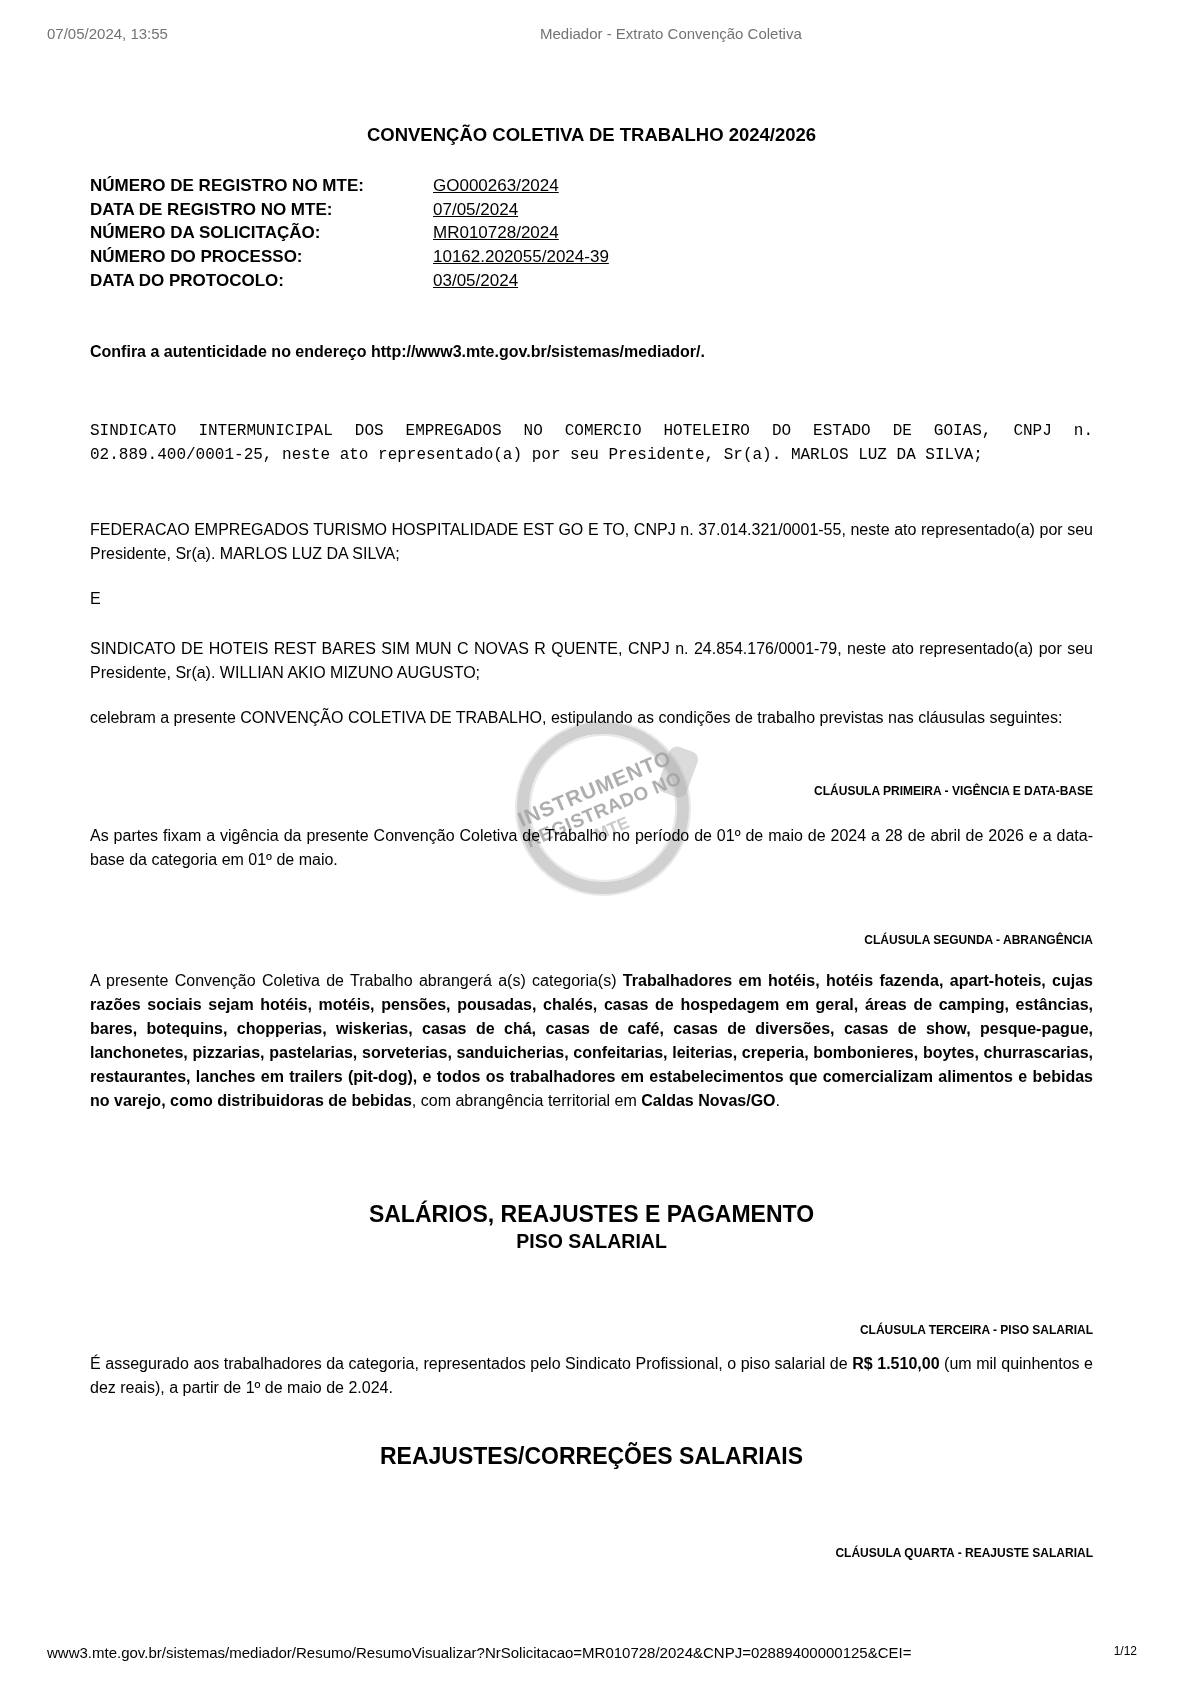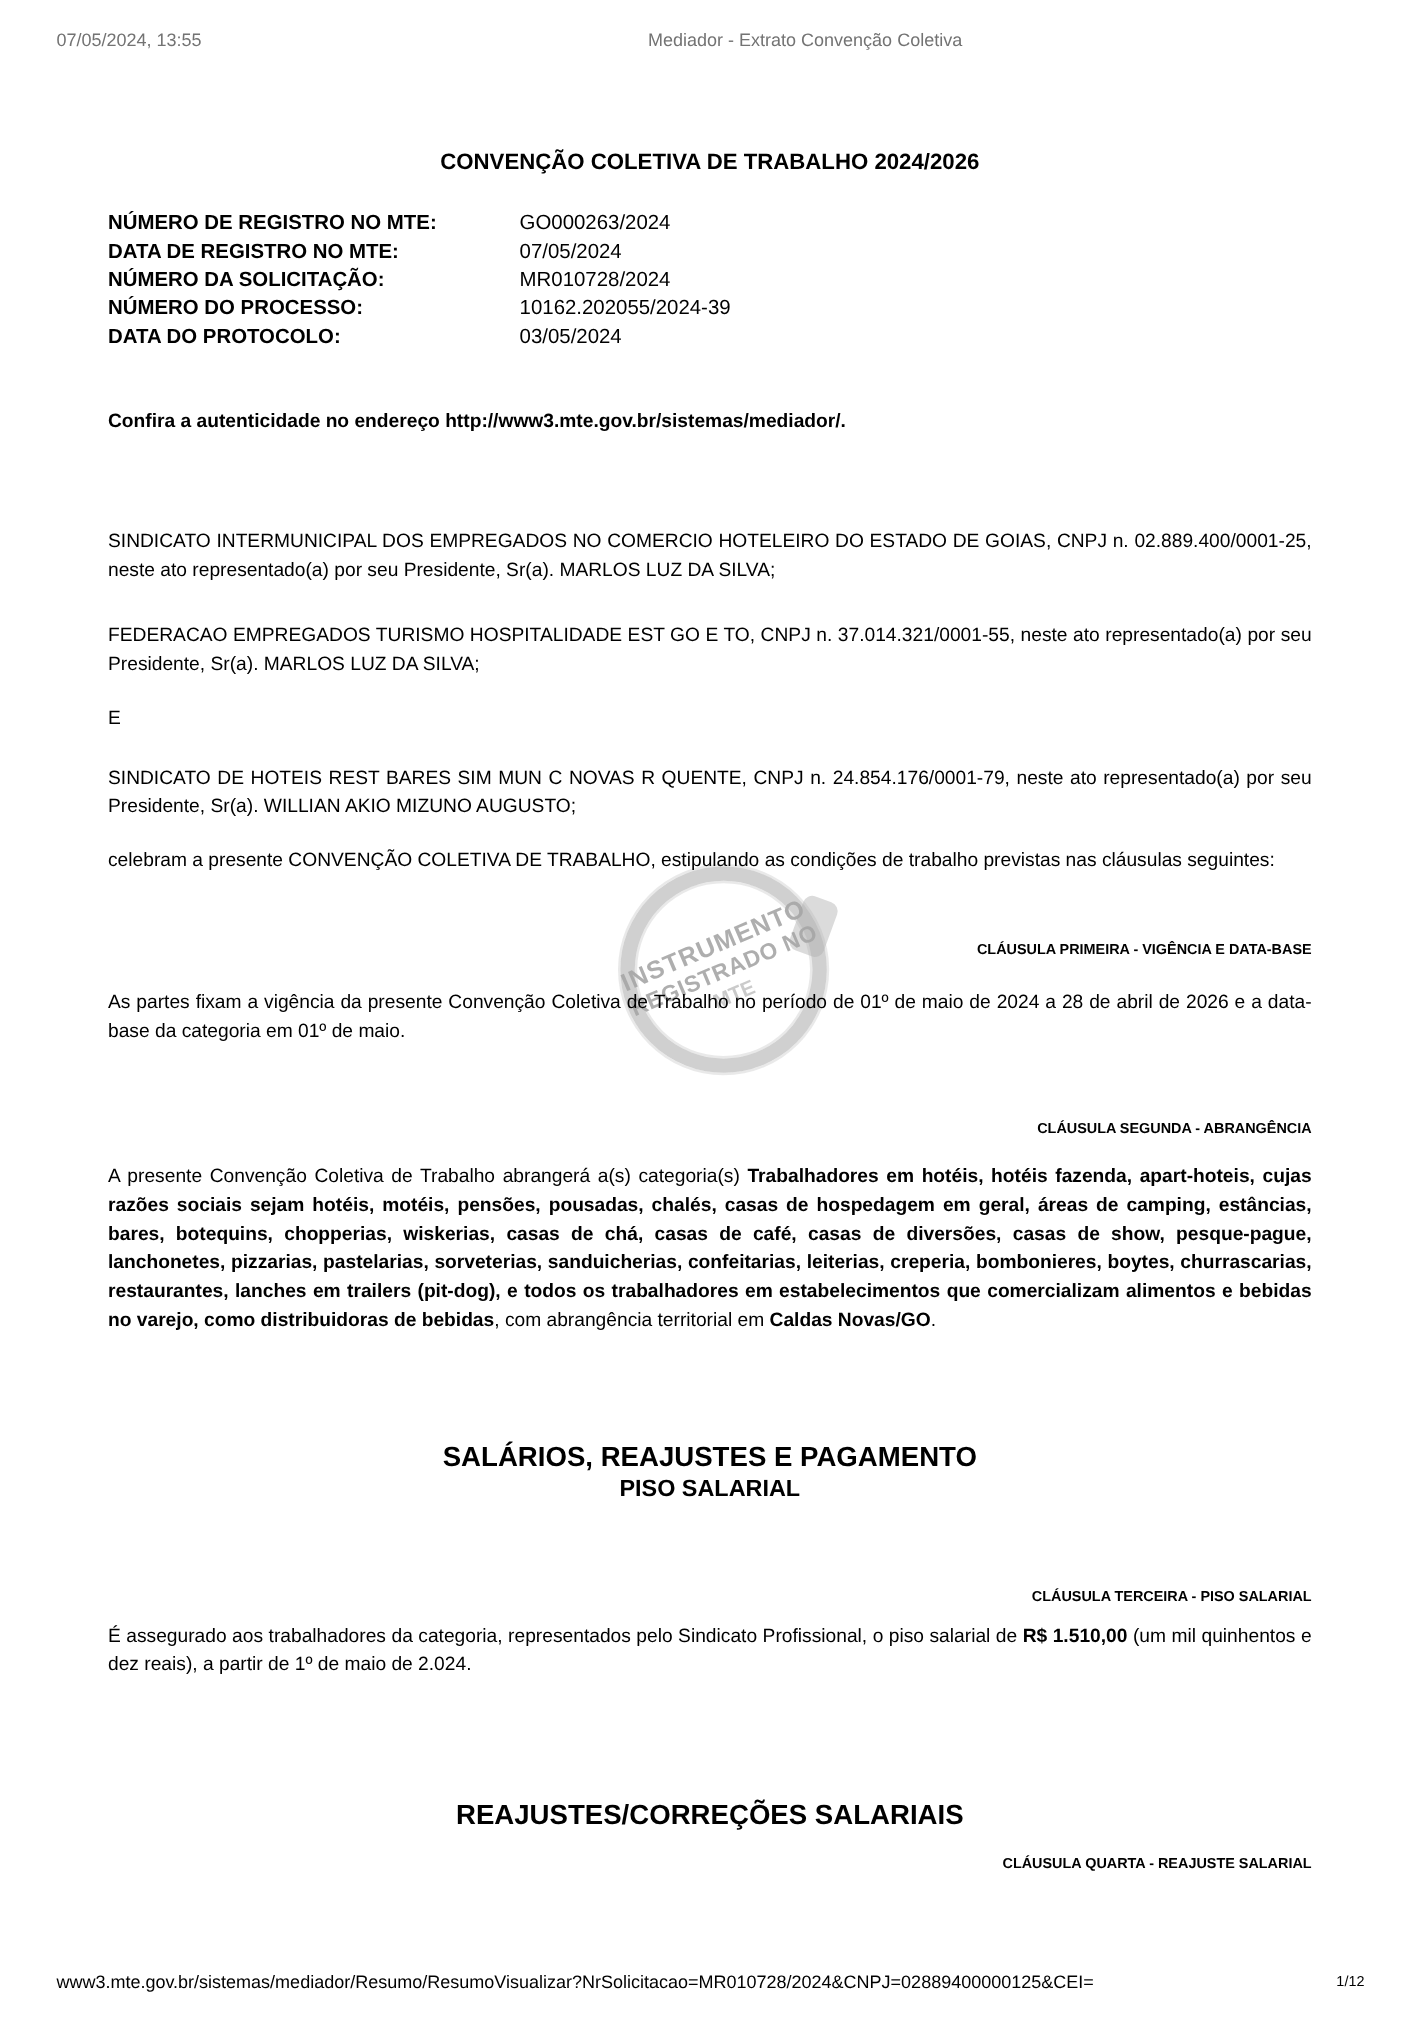--- a/index.html
+++ b/index.html
@@ -25,21 +25,21 @@
   
   .doc-title{font-size:18.5px;font-weight:bold;line-height:24px;}
   .clause-heading{font-size:12px;font-weight:bold;line-height:24px;text-align:right;}
   .section-title{font-size:23px;font-weight:bold;line-height:28px;}
   .section-subtitle{font-size:19.5px;font-weight:bold;line-height:24px;}
 
   
   .reg-block{font-size:17px;}
   .reg-row{height:23.7px;line-height:23.7px;white-space:nowrap;}
   .reg-label{display:inline-block;width:343px;font-weight:bold;}
-  .reg-value{display:inline-block;}
+  .reg-value{display:inline-block;text-decoration:underline;}
 
   
   .stamp{left:517px;top:722px;width:172px;height:172px;z-index:0;}
   .stamp-ring{
     position:absolute;inset:0;border-radius:50%;
     border:12px solid rgba(176,176,176,0.60);
     box-shadow:0 0 0 2px rgba(176,176,176,0.28), inset 0 0 0 2px rgba(176,176,176,0.28);
   }
   .stamp-flag{
     position:absolute;right:-4px;top:26px;width:30px;height:48px;
@@ -91,39 +91,39 @@
     <div class="reg-row">
       <span class="reg-label">NÚMERO DO PROCESSO:</span><span class="reg-value">10162.202055/2024-39</span>
     </div>
     <div class="reg-row">
       <span class="reg-label">DATA DO PROTOCOLO:</span><span class="reg-value">03/05/2024</span>
     </div>
   </div>
 
   <p class="abs content body-text b" style="top:340px;text-align:left;">Confira a autenticidade no endereço http://www3.mte.gov.br/sistemas/mediador/.</p>
 
-  <p class="abs content body-text" style="top:440px;">SINDICATO INTERMUNICIPAL DOS EMPREGADOS NO COMERCIO HOTELEIRO DO ESTADO DE GOIAS, CNPJ n. 02.889.400/0001-25, neste ato representado(a) por seu Presidente, Sr(a). MARLOS LUZ DA SILVA;</p>
+  <p class="abs content body-text" style="top:419px;font-family:Liberation Mono, monospace;">SINDICATO INTERMUNICIPAL DOS EMPREGADOS NO COMERCIO HOTELEIRO DO ESTADO DE GOIAS, CNPJ n. 02.889.400/0001-25, neste ato representado(a) por seu Presidente, Sr(a). MARLOS LUZ DA SILVA;</p>
   <p class="abs content body-text" style="top:518px;">FEDERACAO EMPREGADOS TURISMO HOSPITALIDADE EST GO E TO, CNPJ n. 37.014.321/0001-55, neste ato representado(a) por seu Presidente, Sr(a). MARLOS LUZ DA SILVA;</p>
   <p class="abs content body-text" style="top:587px;text-align:left;">E</p>
   <p class="abs content body-text" style="top:637px;">SINDICATO DE HOTEIS REST BARES SIM MUN C NOVAS R QUENTE, CNPJ n. 24.854.176/0001-79, neste ato representado(a) por seu Presidente, Sr(a). WILLIAN AKIO MIZUNO AUGUSTO;</p>
 
   <p class="abs content body-text" style="top:706px;">celebram a presente CONVENÇÃO COLETIVA DE TRABALHO, estipulando as condições de trabalho previstas nas cláusulas seguintes:</p>
 
   <p class="abs content clause-heading" style="top:779px;">CLÁUSULA PRIMEIRA - VIGÊNCIA E DATA-BASE</p>
   <p class="abs content body-text" style="top:824px;">As partes fixam a vigência da presente Convenção Coletiva de Trabalho no período de 01º de maio de 2024 a 28 de abril de 2026 e a data-base da categoria em 01º de maio.</p>
 
   <p class="abs content clause-heading" style="top:916px;margin-top:12px;">CLÁUSULA SEGUNDA - ABRANGÊNCIA</p>
   <p class="abs content body-text" style="top:969px;"><span>A presente Convenção Coletiva de Trabalho abrangerá a(s) categoria(s) </span><span class="b">Trabalhadores em hotéis, hotéis fazenda, apart-hoteis, cujas razões sociais sejam hotéis, motéis, pensões, pousadas, chalés, casas de hospedagem em geral, áreas de camping, estâncias, bares, botequins, chopperias, wiskerias, casas de chá, casas de café, casas de diversões, casas de show, pesque-pague, lanchonetes, pizzarias, pastelarias, sorveterias, sanduicherias, confeitarias, leiterias, creperia, bombonieres, boytes, churrascarias, restaurantes, lanches em trailers (pit-dog), e todos os trabalhadores em estabelecimentos que comercializam alimentos e bebidas no varejo, como distribuidoras de bebidas</span><span>, com abrangência territorial em </span><span class="b">Caldas Novas/GO</span><span>.</span></p>
 
   <p class="abs content center section-title" style="top:1200px;">SALÁRIOS, REAJUSTES E PAGAMENTO</p>
   <p class="abs content center section-subtitle" style="top:1229px;">PISO SALARIAL</p>
 
   <p class="abs content clause-heading" style="top:1282px;margin-top:36px;">CLÁUSULA TERCEIRA - PISO SALARIAL</p>
   <p class="abs content body-text" style="top:1352px;"><span>É assegurado aos trabalhadores da categoria, representados pelo Sindicato Profissional, o piso salarial de </span><span class="b">R$ 1.510,00</span><span> (um mil quinhentos e dez reais), a partir de 1º de maio de 2.024.</span></p>
 
-  <p class="abs content center section-title" style="top:1498px;">REAJUSTES/CORREÇÕES SALARIAIS</p>
+  <p class="abs content center section-title" style="top:1442px;">REAJUSTES/CORREÇÕES SALARIAIS</p>
 
   <p class="abs content clause-heading" style="top:1541px;">CLÁUSULA QUARTA - REAJUSTE SALARIAL</p>
 
   <span class="abs footer-url" style="top:1644px;">www3.mte.gov.br/sistemas/mediador/Resumo/ResumoVisualizar?NrSolicitacao=MR010728/2024&amp;CNPJ=02889400000125&amp;CEI=</span>
   <span class="abs footer-page" style="top:1644px;">1/12</span>
 
 </div>
 
 </body></html>

